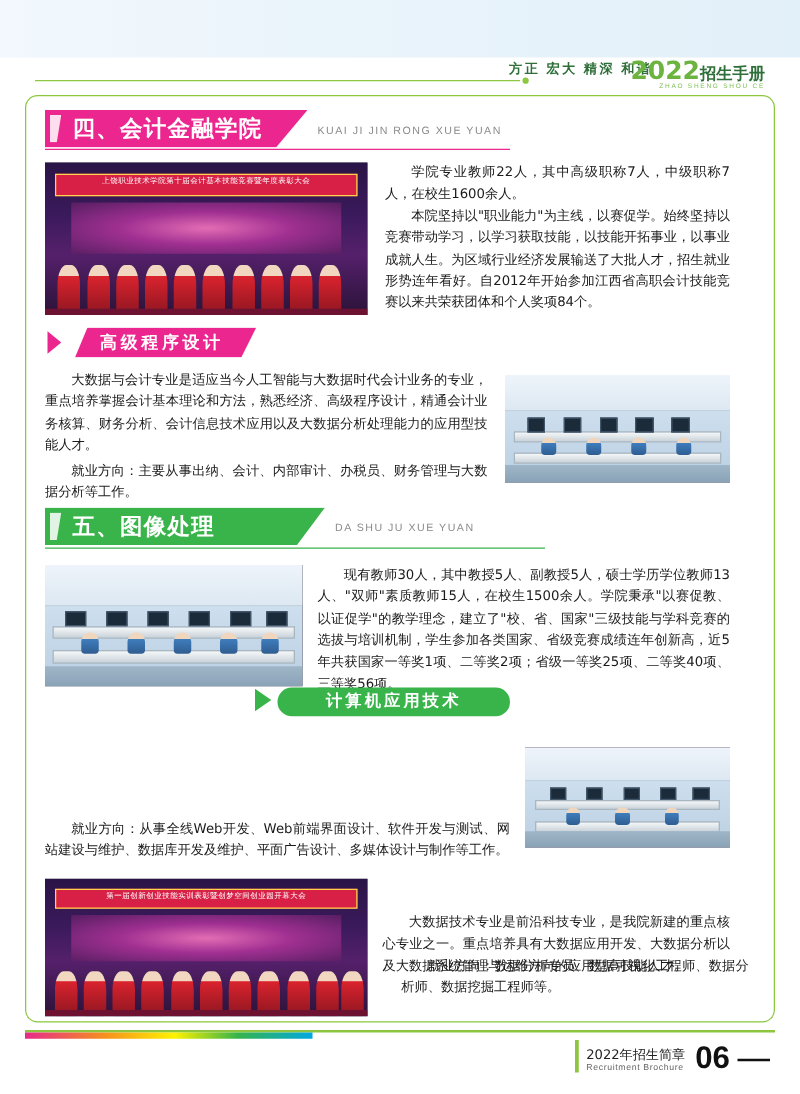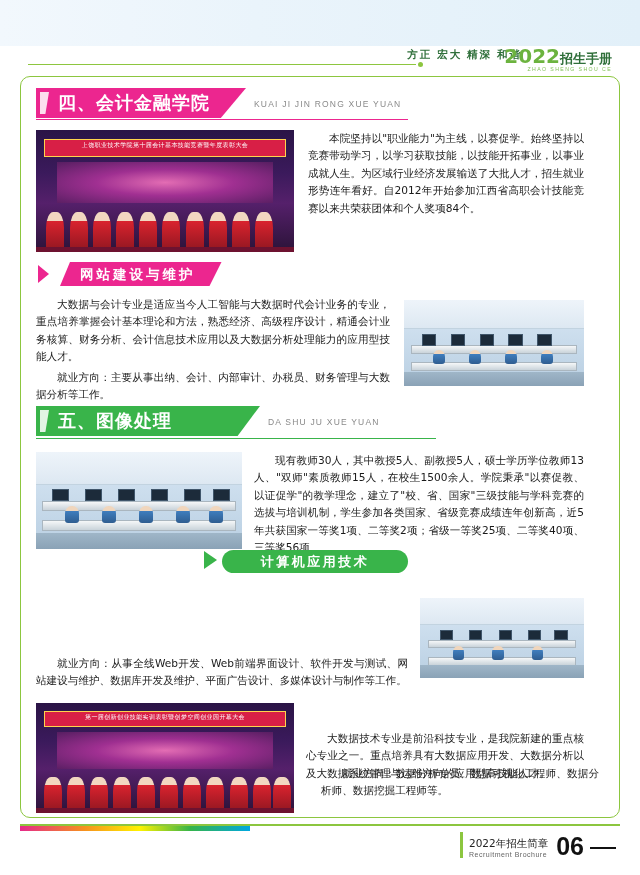--- a/index.html
+++ b/index.html
@@ -278,26 +278,27 @@
           <i style="left:58%"></i>
           <i style="left:67%"></i>
         <i style="left:76%"></i>
           <i style="left:85%"></i>
         <div class="floor"></div>
       </div>
     </div>
   </div>
 
   <div class="para p1">
+    <span class="indent">学院专业教师22人，其中高级职称7人，中级职称7人，在校生1600余人。</span>
     <span class="indent">本院坚持以"职业能力"为主线，以赛促学。始终坚持以竞赛带动学习，以学习获取技能，以技能开拓事业，以事业成就人生。为区域行业经济发展输送了大批人才，招生就业形势连年看好。自2012年开始参加江西省高职会计技能竞赛以来共荣获团体和个人奖项84个。</span>
   </div>
 
   <div class="ribbon pink sub1">
     <div class="arrow"></div>
-    <div class="body">网站建设与维护</div>
+    <div class="body">高级程序设计</div>
   </div>
 
   <div class="para p2">
     <span class="indent">大数据与会计专业是适应当今人工智能与大数据时代会计业务的专业，重点培养掌握会计基本理论和方法，熟悉经济、高级程序设计，精通会计业务核算、财务分析、会计信息技术应用以及大数据分析处理能力的应用型技能人才。</span>
   </div>
   <div class="para p3">
     <span class="indent">就业方向：主要从事出纳、会计、内部审计、办税员、财务管理与大数据分析等工作。</span>
   </div>
 
   <div class="photo photo2">

